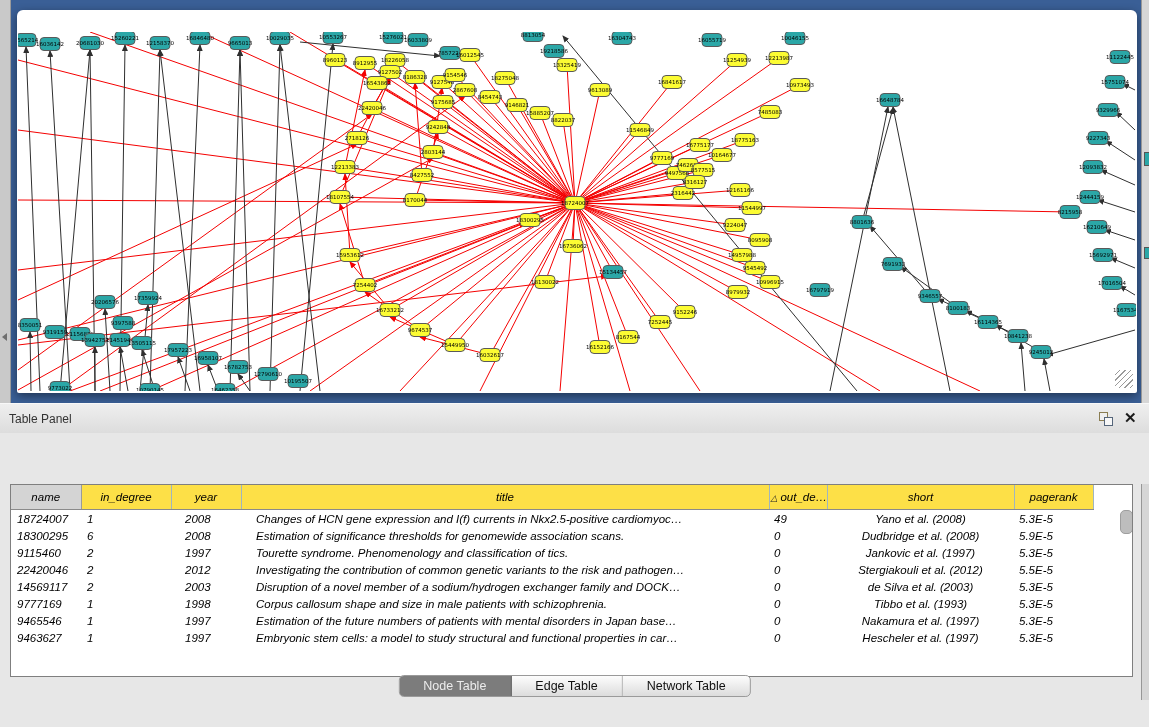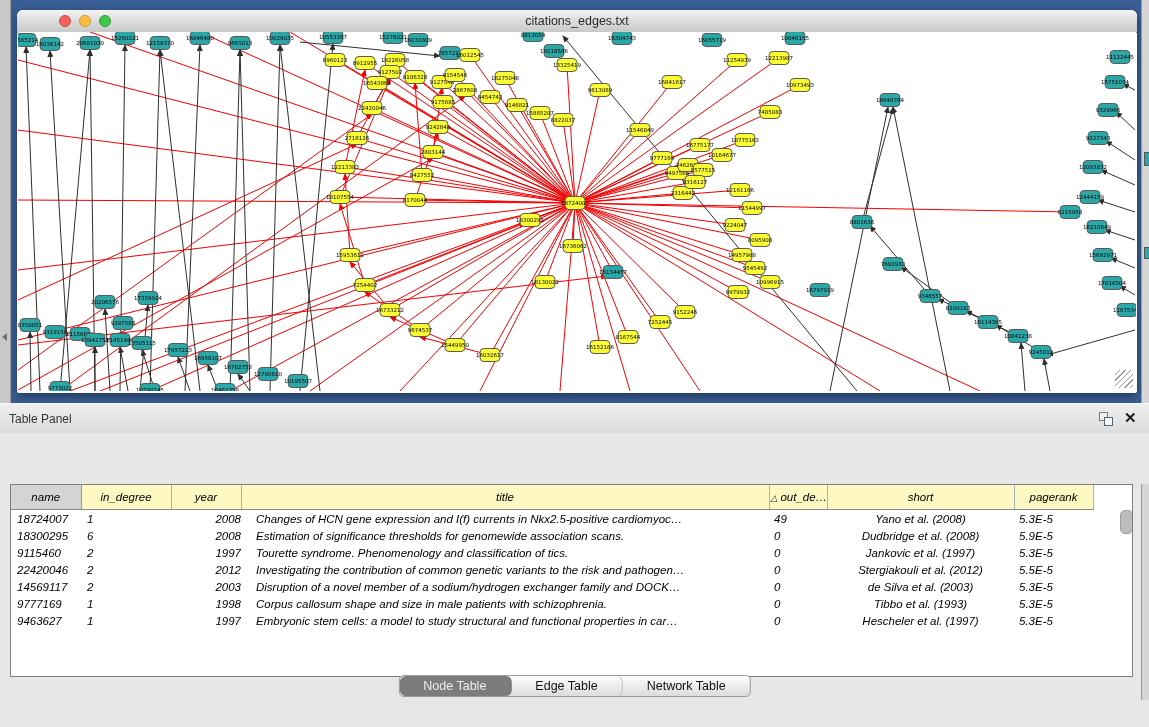--- a/index.html
+++ b/index.html
@@ -43,63 +43,55 @@
   #float-btn{position:absolute;left:1099px;top:8px;width:15px;height:14px;}
   #float-btn .sq1{position:absolute;left:0;top:0;width:7px;height:7px;border:1px solid #8A7D52;background:#EFEFEF;}
   #float-btn .sq2{position:absolute;left:5px;top:5px;width:7px;height:7px;border:1px solid #55657A;background:#F7F7F7;}
   #close-btn{position:absolute;left:1124px;top:5px;font-size:15px;font-weight:bold;color:#1b1b1b;line-height:18px;}
 
   #toolbar{position:absolute;left:0;top:433px;width:1149px;height:51px;background:#E7E7E7;}
 
   #table-wrap{position:absolute;left:10px;top:484px;width:1123px;height:193px;background:#fff;
       border:1px solid #7F7F7F;box-sizing:border-box;overflow:hidden;}
   #data-table{border-collapse:collapse;table-layout:fixed;width:1082px;font-size:11.5px;color:#000;font-style:italic;}
-  #data-table th{height:22px;background:#fef9c3;border-right:1px solid #9FB5C0;border-bottom:1px solid #8A8A8A;
+  #data-table th{height:22px;background:#fde047;border-right:1px solid #9FB5C0;border-bottom:1px solid #8A8A8A;
       font-weight:normal;font-size:11.5px;text-align:center;overflow:hidden;white-space:nowrap;}
   #data-table th:first-child{background:#D4D4D4;border-right-color:#9A9A9A;}
   #data-table th:last-child{border-right:1px solid #9FB5C0;}
   #data-table td{height:17px;padding:0;overflow:hidden;white-space:nowrap;}
   #data-table td:nth-child(1){padding-left:6px;}
   #data-table td:nth-child(2){padding-left:6px;}
-  #data-table td:nth-child(3){padding-left:14px;text-align:right;}
+  #data-table td:nth-child(3){padding-left:14px;}
   #data-table td:nth-child(4){padding-left:15px;margin-top:16px;}
   #data-table td:nth-child(5){padding-left:5px;}
   #data-table td:nth-child(6){text-align:center;}
   #data-table td:nth-child(7){padding-left:5px;}
   .sort-tri{font-size:9px;margin-right:3px;color:#222;}
   #v-scroll{position:absolute;left:1109px;top:25px;width:11px;height:22px;border-radius:5px;
       background:#BDBDBD;border:1px solid #9E9E9E;}
 
   #tabs{position:absolute;left:50%;top:675px;transform:translateX(-50%);display:flex;height:20px;
       border:1px solid #9A9A9A;border-radius:5px;overflow:hidden;background:linear-gradient(#FDFDFD,#DCDCDC);}
-  .tab{display:flex;align-items:center;padding:0 24px;font-size:12.5px;color:#111;border-right:1px solid #B5B5B5;border-radius:6px;}
+  .tab{display:flex;align-items:center;padding:0 24px;font-size:12.5px;color:#111;border-right:1px solid #B5B5B5;}
   .tab:last-child{border-right:none;}
   .tab.active{background:#7C7C7C;color:#ECECEC;border-right:1px solid #6a6a6a;}
 
   #status-bar{position:absolute;left:0;top:700px;width:1149px;height:27px;background:#E0E0E0;
       border-top:1px solid #A8A8A8;}
   #memory{position:absolute;right:44px;top:7px;font-size:11.5px;color:#222;}
   #mem-dot{position:absolute;right:25px;top:6px;width:13px;height:13px;border-radius:50%;
       background:radial-gradient(circle at 35% 30%,#7CE37F,#35C13B 60%,#259A2D);border:1px solid #2F8F35;}
 </style>
 </head>
 <body>
 
 <div id="screen">
 
   <div id="desktop">
     <div id="net-window">
-      <div id="titlebar">
-        <div id="traffic">
-          <span class="light red"></span>
-          <span class="light yellow"></span>
-          <span class="light green"></span>
-        </div>
-        <div id="win-title">citations_edges.txt</div>
-      </div>
       <div id="canvas">
         <svg id="net-svg" width="1118" height="359" viewBox="18 32 1118 359">
           <defs>
             <marker id="arr-r" markerWidth="7" markerHeight="6" refX="6" refY="3" orient="auto" markerUnits="userSpaceOnUse">
               <path d="M0,0 L7,3 L0,6 z" fill="#F40000"></path>
             </marker>
             <marker id="arr-k" markerWidth="7" markerHeight="6" refX="6" refY="3" orient="auto" markerUnits="userSpaceOnUse">
               <path d="M0,0 L7,3 L0,6 z" fill="#2F2F2F"></path>
             </marker>
           </defs>
@@ -590,20 +582,29 @@
           <tr>
             <td>9777169</td>
             <td>1</td>
             <td>1998</td>
             <td>Corpus callosum shape and size in male patients with schizophrenia.</td>
             <td>0</td>
             <td>Tibbo et al. (1993)</td>
             <td>5.3E-5</td>
           </tr>
           <tr>
+            <td>9465546</td>
+            <td>1</td>
+            <td>1997</td>
+            <td>Estimation of the future numbers of patients with mental disorders in Japan base…</td>
+            <td>0</td>
+            <td>Nakamura et al. (1997)</td>
+            <td>5.3E-5</td>
+          </tr>
+          <tr>
             <td>9463627</td>
             <td>1</td>
             <td>1997</td>
             <td>Embryonic stem cells: a model to study structural and functional properties in car…</td>
             <td>0</td>
             <td>Hescheler et al. (1997)</td>
             <td>5.3E-5</td>
           </tr>
         </tbody>
     </table>

